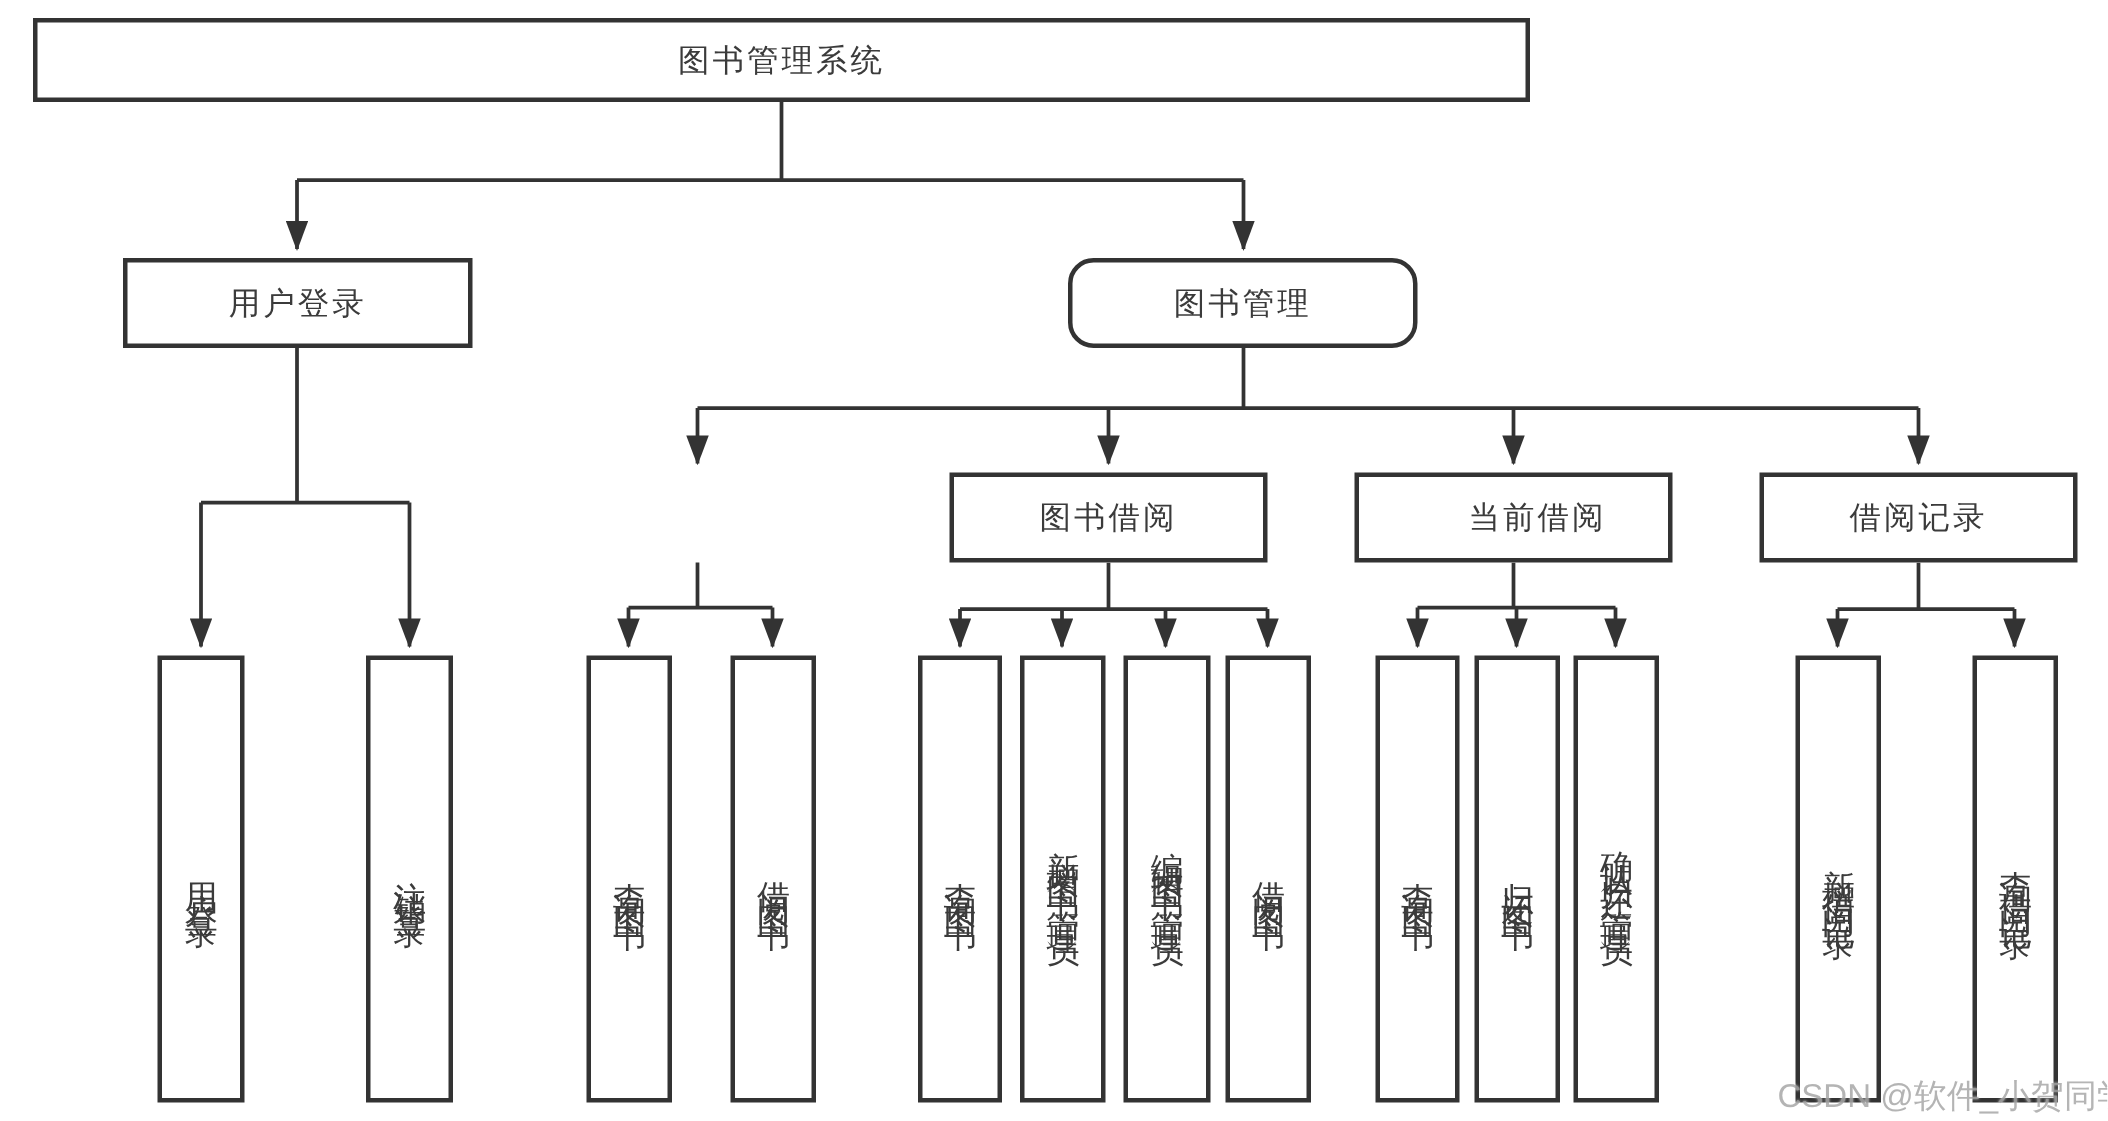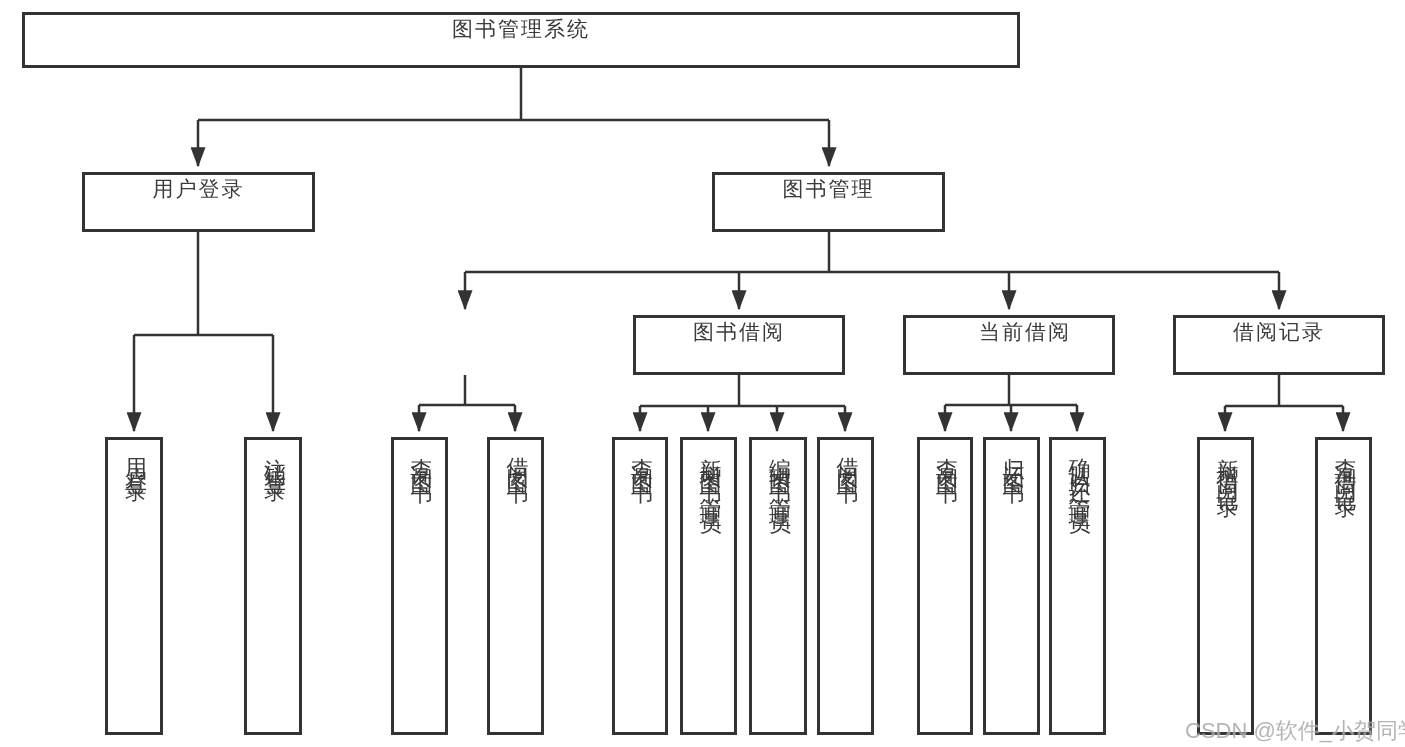--- a/index.html
+++ b/index.html
@@ -29,24 +29,23 @@
     stroke-width: 2.5;
     fill: none;
   }
   .connectors .arrowhead { fill: var(--line); }
   .box {
     position: absolute;
     box-sizing: border-box;
     border: 3px solid var(--line);
     background: var(--bg);
     display: flex;
-    align-items: flex-start;
+    align-items: center;
     justify-content: center;
     z-index: 1;
-    font-family: Liberation Mono, monospace;
   }
   .box.h span {
     font-size: 21px;
     letter-spacing: 2px;
     white-space: nowrap;
   }
   .box.v span {
     writing-mode: vertical-rl;
     text-orientation: mixed;
     font-size: 22px;
@@ -118,21 +117,21 @@
     <path class="edge" d="M1343,406 V431" marker-end="url(#arrow)"></path>
   </svg>
 
   <div class="box h" style="left:22px; top:12px; width:998px; height:56px;">
     <span>图书管理系统</span>
   </div>
 
   <div class="box h" style="left:82px; top:172px; width:233px; height:60px;">
     <span>用户登录</span>
   </div>
-  <div class="box h" style="left:712px; top:172px; width:233px; height:60px;">
+  <div class="box h" style="left:712px; top:172px; width:233px; height:60px;border-radius:17px;">
     <span>图书管理</span>
   </div>
 
   <div class="box h" style="left:633px; top:315px; width:212px; height:60px;">
     <span>图书借阅</span>
   </div>
   <div class="box h" style="left:903px; top:315px; width:212px; height:60px;padding-left:32px;">
     <span>当前借阅</span>
   </div>
   <div class="box h" style="left:1173px; top:315px; width:212px; height:60px;">

